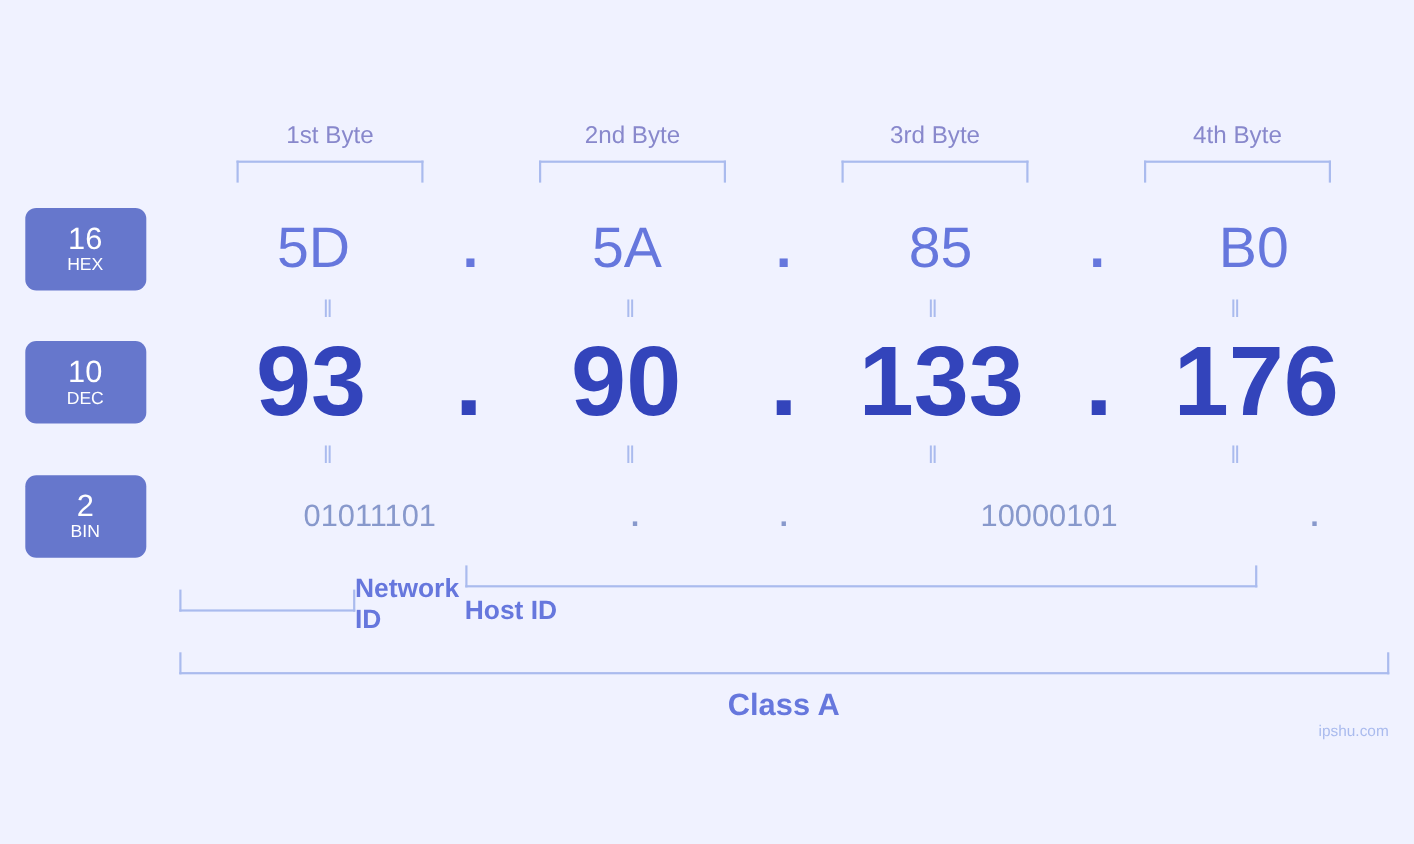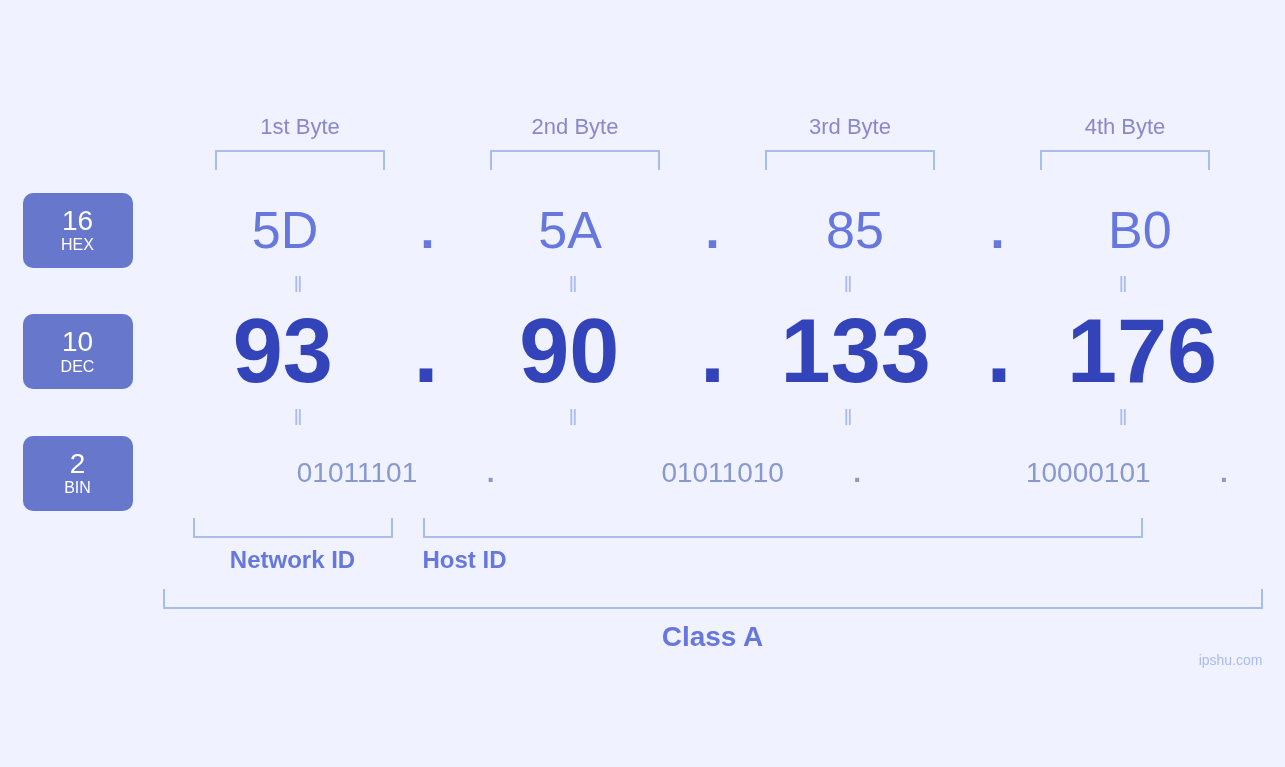--- a/index.html
+++ b/index.html
@@ -113,21 +113,20 @@
     .byte-value.dec {
       font-size: 90px;
       font-weight: bold;
       color: #3344bb;
     }
 
     .byte-value.bin {
       font-size: 28px;
       font-weight: normal;
       color: #8899cc;
-      text-align: right;
     }
 
     .dot {
       font-size: 52px;
       color: #6677dd;
       font-weight: bold;
     }
 
     .dot.dec {
       font-size: 90px;
@@ -302,31 +301,30 @@
   </div>
 
   <div class="data-row">
     <div class="base-badge">
       <span class="base-number">2</span>
       <span class="base-label">BIN</span>
     </div>
     <div class="values-row">
       <div class="byte-value bin">01011101</div>
       <div class="dot bin">.</div>
-      <div class="byte-value bin">01011010</div>
       <div class="dot bin">.</div>
       <div class="byte-value bin">10000101</div>
       <div class="dot bin">.</div>
     </div>
   </div>
 
   <div class="bottom-section">
     <div style="display:flex; align-items:flex-start;">
 
-      <div style="display:flex;flex-direction:column;align-items:center;width:260px;">
+      <div style="display:flex;flex-direction:row;align-items:center;width:260px;">
         <div class="bracket-bottom-network"></div>
         <div class="section-label">Network ID</div>
       </div>
 
       <div style="display:flex;flex-direction:column;flex:1;">
         <div class="bracket-bottom-host"></div>
         <div class="section-label">Host ID</div>
       </div>
     </div>
   </div>

